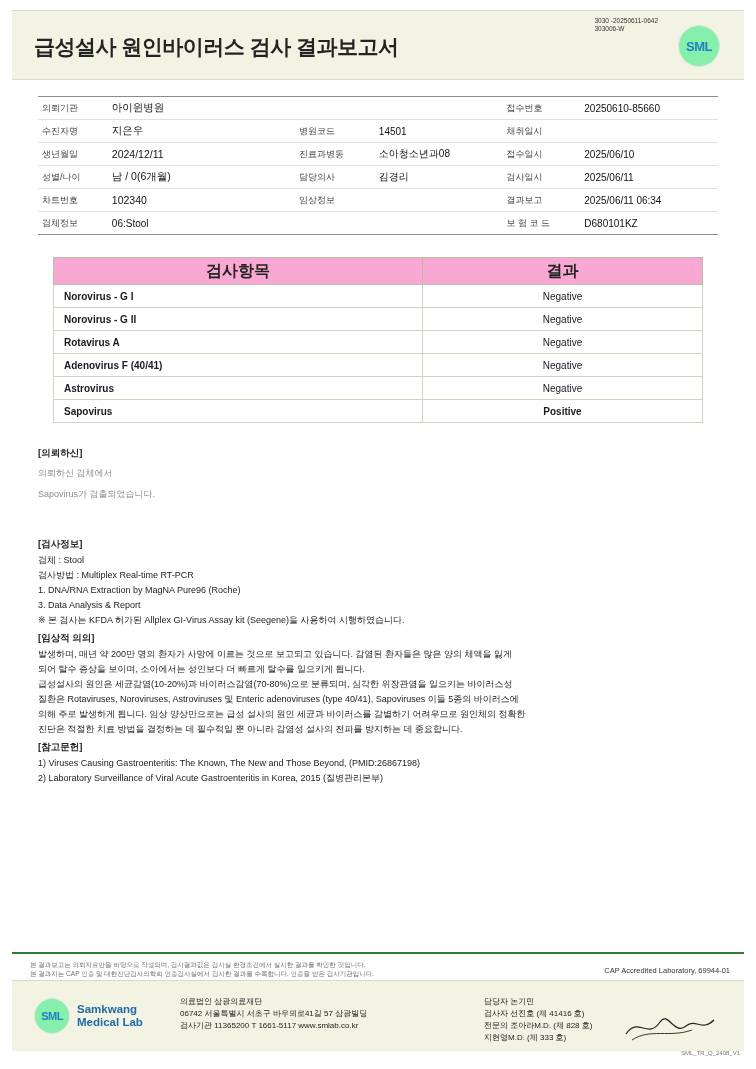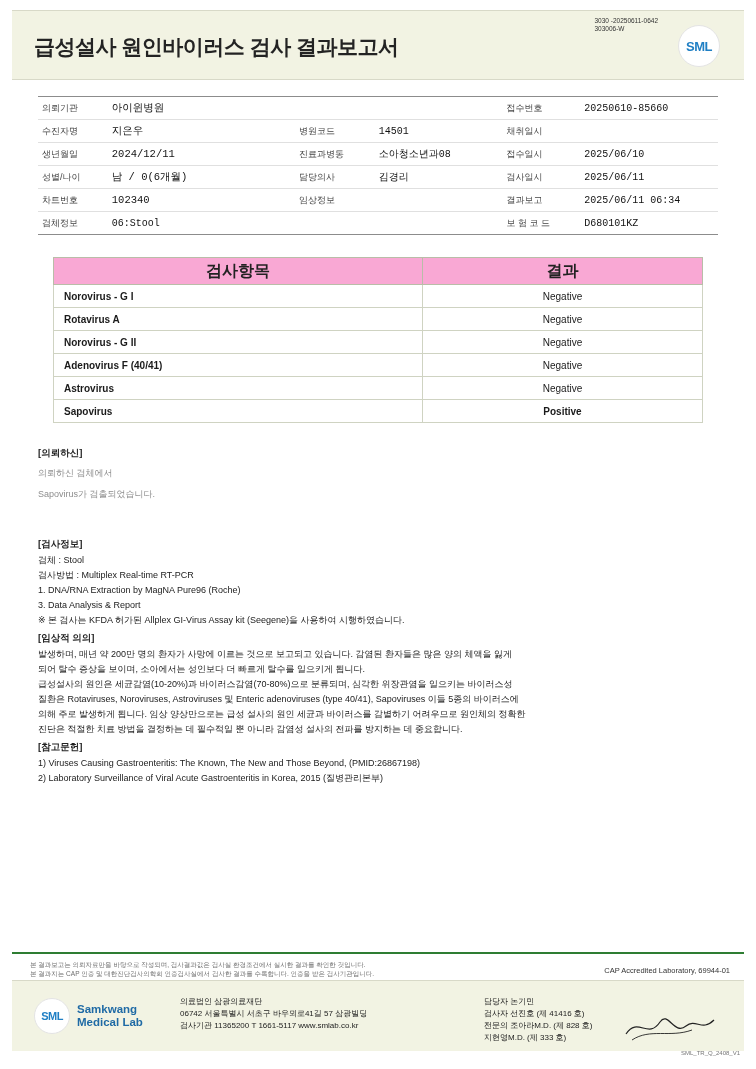--- a/index.html
+++ b/index.html
@@ -52,21 +52,21 @@
     position: absolute;
     right: 14px;
     top: 14px;
     width: 62px;
     height: 42px;
   }
   .sml-circle {
     width: 40px;
     height: 40px;
     border-radius: 50%;
-    background: #ffffff;
+    background: #86efac;
     border: 1px solid #e4e4e4;
     display: flex;
     align-items: center;
     justify-content: center;
     margin: 0 auto;
   }
   .sml-circle span {
     color: #1f7fc4;
     font-size: 13px;
     font-weight: bold;
@@ -96,21 +96,20 @@
     border-bottom: 1px solid #8c8c8c;
   }
   .lbl {
     color: #444;
     font-size: 9px;
     width: 62px;
   }
   .val {
     color: #111;
     font-size: 10px;
-    font-family: Liberation Mono, monospace;
   }
   .val-big {
     font-size: 10.5px;
   }
   .c1 { width: 62px; margin-top: 8px; }
   .c2 { width: 180px; }
   .c3 { width: 72px; }
   .c4 { width: 120px; margin-top: 8px; }
   .c5 { width: 70px; }
   .c6 { width: 130px; }
@@ -333,25 +332,25 @@
     <tbody>
         <tr>
       <th style="width:370px;">검사항목</th>
       <th style="width:280px;">결과</th>
     </tr>
     <tr>
       <td class="item">Norovirus - G I</td>
       <td class="res">Negative</td>
     </tr>
     <tr>
+      <td class="item">Norovirus - G II</td>
+      <td class="res">Negative</td>
+    </tr>
+    <tr>
       <td class="item">Rotavirus A</td>
-      <td class="res">Negative</td>
-    </tr>
-    <tr>
-      <td class="item">Norovirus - G II</td>
       <td class="res">Negative</td>
     </tr>
     <tr>
       <td class="item">Adenovirus F (40/41)</td>
       <td class="res">Negative</td>
     </tr>
     <tr>
       <td class="item">Astrovirus</td>
       <td class="res">Negative</td>
     </tr>

